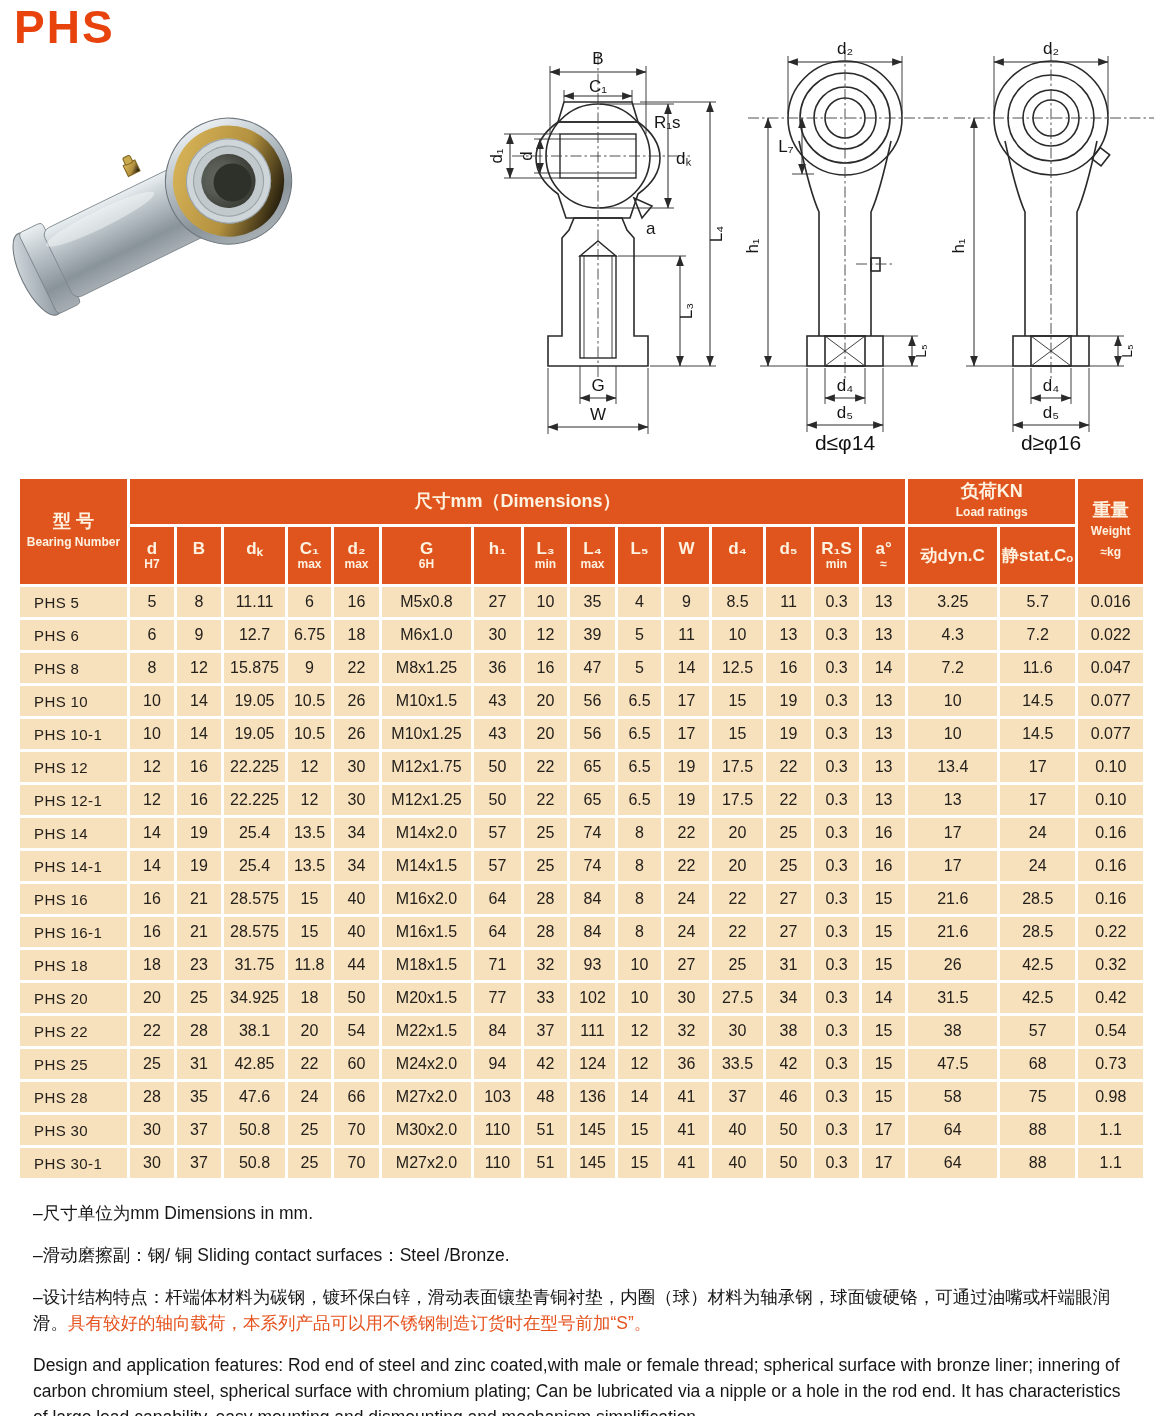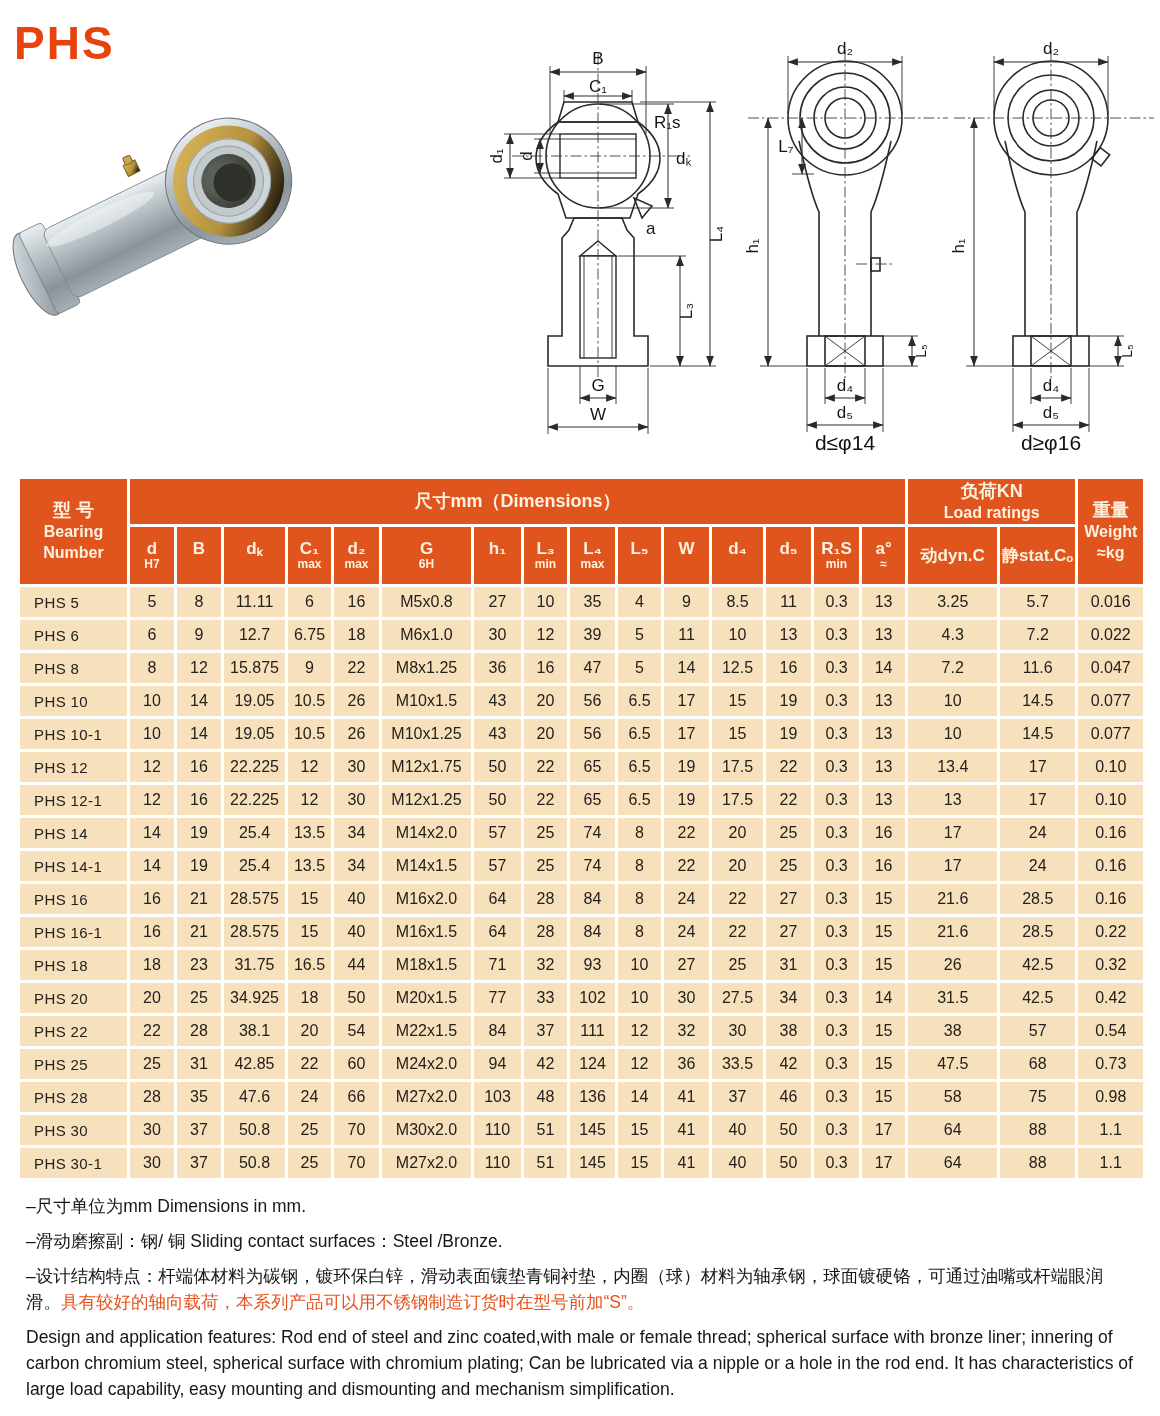--- a/index.html
+++ b/index.html
@@ -7,21 +7,21 @@
     --rowbg:#F7E0BC;
     --titlered:#E8430D;
     --notered:#E5521D;
     --ink:#24211d;
     --line:#2a2a2a;
   }
   *{box-sizing:border-box;}
   html,body{margin:0;padding:0;background:#fff;}
   .page{position:relative;width:1160px;height:1416px;background:#fff;overflow:hidden;
         font-family:"Liberation Sans",sans-serif;color:var(--ink);}
-  .title{position:absolute;left:14px;top:16px;margin:0;font-size:46px;font-weight:bold;
+  .title{position:absolute;left:14px;top:0;margin:0;font-size:46px;font-weight:bold;
          color:var(--titlered);letter-spacing:2px;}
   .photo{position:absolute;left:12px;top:92px;width:320px;height:256px;}
   .draw{position:absolute;}
   .section-draw{left:448px;top:6px;width:300px;height:448px;}
   .front-draw-1{left:742px;top:6px;width:212px;height:448px;}
   .front-draw-2{left:948px;top:6px;width:212px;height:448px;}
 
   
   .ol{fill:none;stroke:var(--line);stroke-width:1.6;}
   .thin{fill:none;stroke:var(--line);stroke-width:0.9;}
@@ -33,28 +33,28 @@
 
   
   table.spec{position:absolute;left:17px;top:476px;width:1126px;border-collapse:collapse;
              table-layout:fixed;}
   table.spec th,table.spec td{border:3px solid #fff;overflow:hidden;}
   table.spec th{background:var(--orange);color:#FDF2E0;font-weight:bold;text-align:center;
                 vertical-align:middle;padding:1px 0;}
   .h1row th{height:48px;font-size:18px;line-height:21px;}
   .h2row th{height:60px;font-size:17px;line-height:18px;}
   .th-sub{font-size:12px;line-height:13px;font-weight:bold;min-height:13px;}
-  .th-en{font-size:16px;}
+  .th-en{font-size:12px;}
   table.spec td{background:var(--rowbg);text-align:center;font-size:16px;height:33px;
                 color:var(--ink);padding:0 1px;}
   table.spec td.model{text-align:left;padding-left:14px;font-size:15px;letter-spacing:.4px;}
 
   .notes{position:absolute;left:17px;top:1184px;width:1128px;font-size:17.5px;
          line-height:26px;color:#161616;}
-  .notes p{margin:9px;}
+  .notes p{margin:16px;}
   .red{color:var(--notered);}
 </style>
 </head>
 <body>
 
 <div class="page">
 
   <svg width="0" height="0" style="position:absolute" aria-hidden="true">
     <defs>
       <marker id="arr" viewBox="0 0 10 8" markerWidth="11" markerHeight="9" refX="9.5" refY="4" orient="auto-start-reverse">
@@ -606,21 +606,21 @@
       <td>15</td>
       <td>21.6</td>
       <td>28.5</td>
       <td>0.22</td>
     </tr>
         <tr>
       <td class="model">PHS 18</td>
       <td>18</td>
       <td>23</td>
       <td>31.75</td>
-      <td>16.5</td>
+      <td>11.8</td>
       <td>44</td>
       <td>M18x1.5</td>
       <td>71</td>
       <td>32</td>
       <td>93</td>
       <td>10</td>
       <td>27</td>
       <td>25</td>
       <td>31</td>
       <td>0.3</td>

